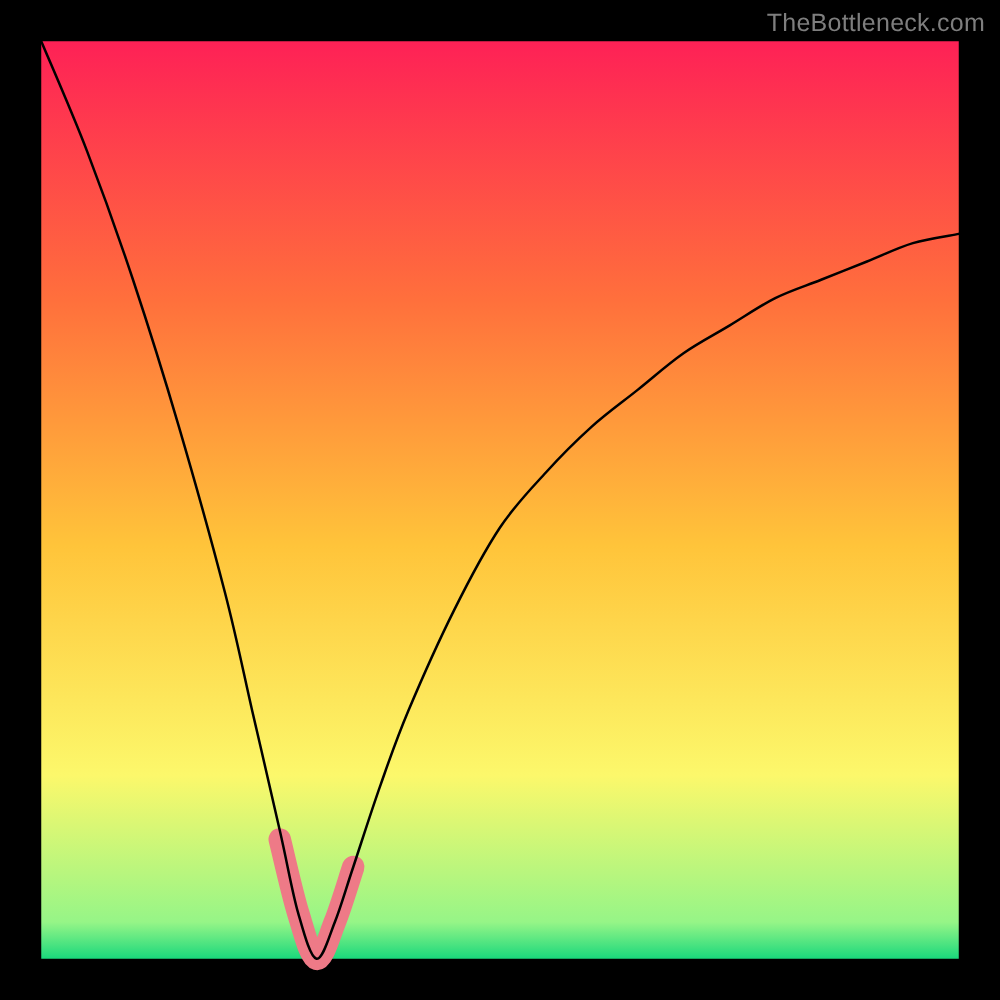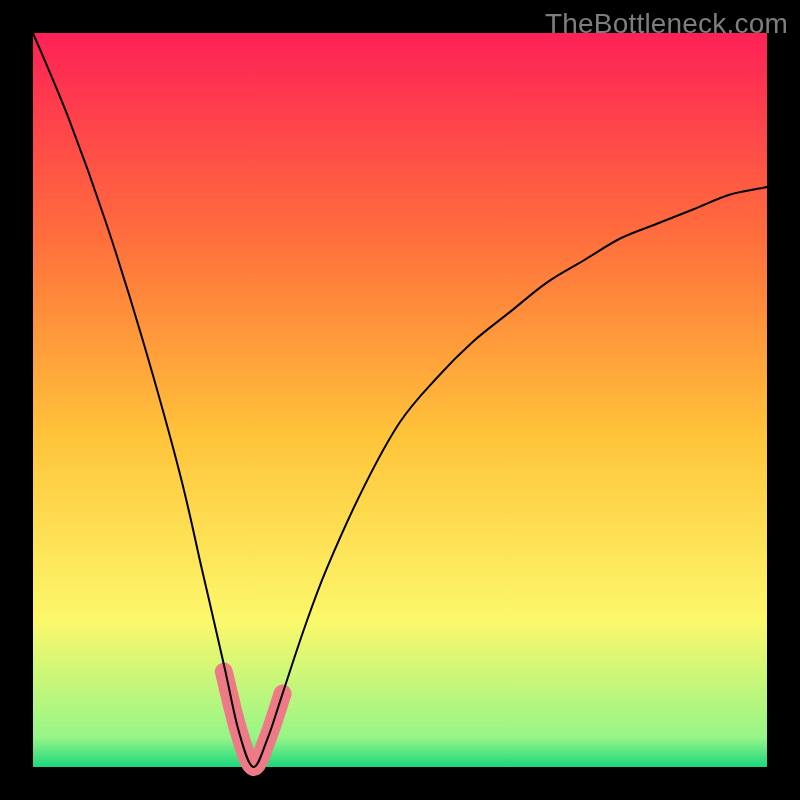--- a/index.html
+++ b/index.html
@@ -25,21 +25,21 @@
     top: 33px;
     width: 734px;
     height: 734px;
     
   }
   .watermark {
     position: absolute;
     top: 8px;
     right: 12px;
     color: #7e7e7e;
-    font-size: 28px;
+    font-size: 20px;
     font-weight: 500;
     letter-spacing: 0.2px;
     user-select: none;
   }
   svg.curve {
     position: absolute;
     left: 0;
     top: 0;
     width: 734px;
     height: 734px;

